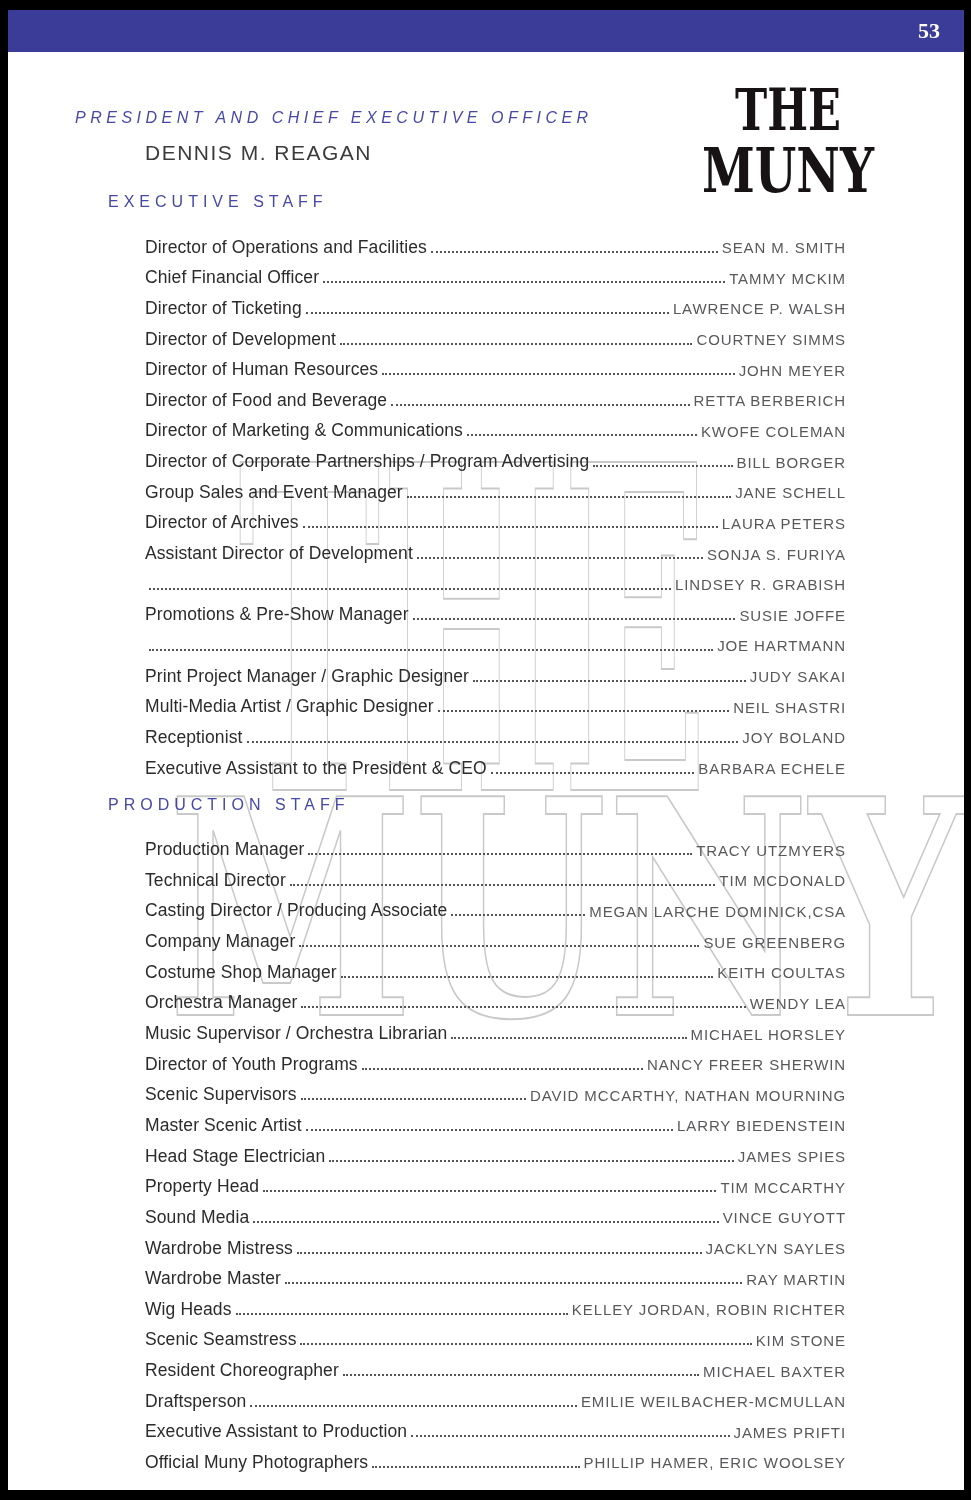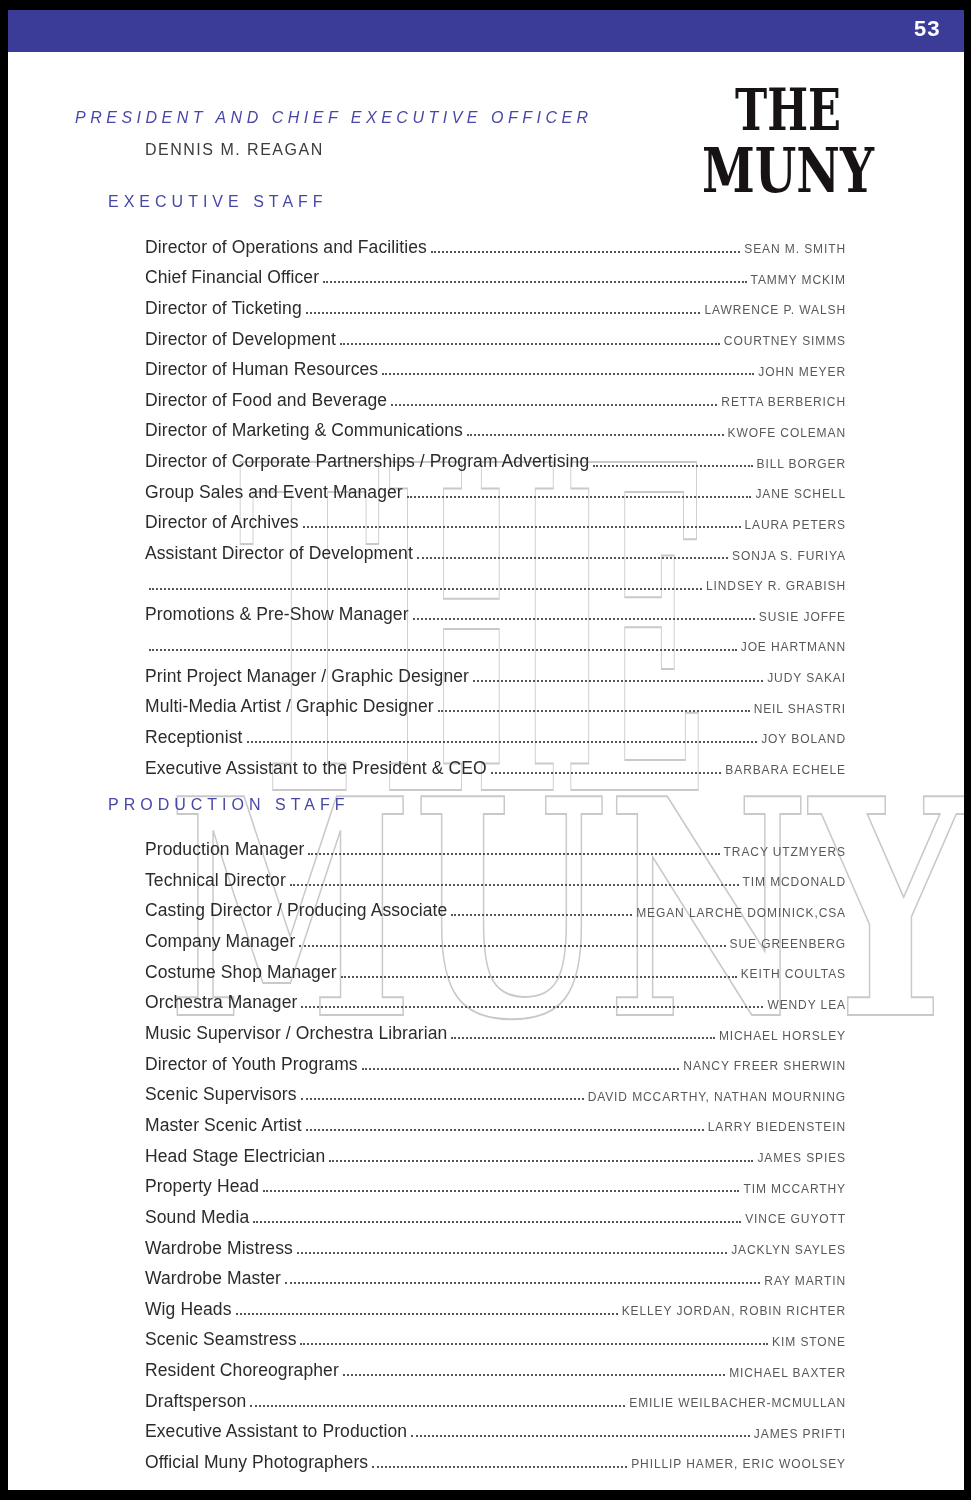--- a/index.html
+++ b/index.html
@@ -33,21 +33,21 @@
     background:var(--accent-purple);
   }
   .pagenum{
     position:absolute;
     top:0; right:24px;
     height:53px;
     line-height:42px;
     color:var(--page-number-text);
     font-weight:bold;
     font-size:22px;
-    font-family:Liberation Mono, monospace;
+    font-family:Liberation Serif, serif;
   }
   .watermark{
     position:absolute;
     left:0; top:0;
     width:956px; height:1480px;
     pointer-events:none;
   }
   .watermark text{
     font-family:"DejaVu Serif", serif;
     font-weight:bold;
@@ -60,21 +60,21 @@
     left:67px; top:99px;
     font-size:16px;
     letter-spacing:4.5px;
     color:var(--heading-purple);
     white-space:nowrap;
     font-style:italic;
   }
   .president-name{
     position:absolute;
     left:137px; top:131px;
-    font-size:16px;
+    font-size:21px;
     letter-spacing:1.5px;
     color:#3c3a3b;
     white-space:nowrap;
   }
   .logo{
     position:absolute;
     left:692px; top:68px;
     width:176px; height:122px;
   }
   .logo text{
@@ -114,21 +114,21 @@
     padding-bottom:3px;
     letter-spacing:0.1px;
   }
   .leader{
     flex:1;
     border-bottom:2px dotted #555;
     margin:0 4px 8px 4px;
     min-width:12px;
   }
   .nm{
-    font-size:12px;
+    font-size:15px;
     color:var(--name-text);
     letter-spacing:0.9px;
     white-space:nowrap;
     padding-bottom:4.5px;
   }
 </style>
 </head>
 <body>
 
 <div class="page">

